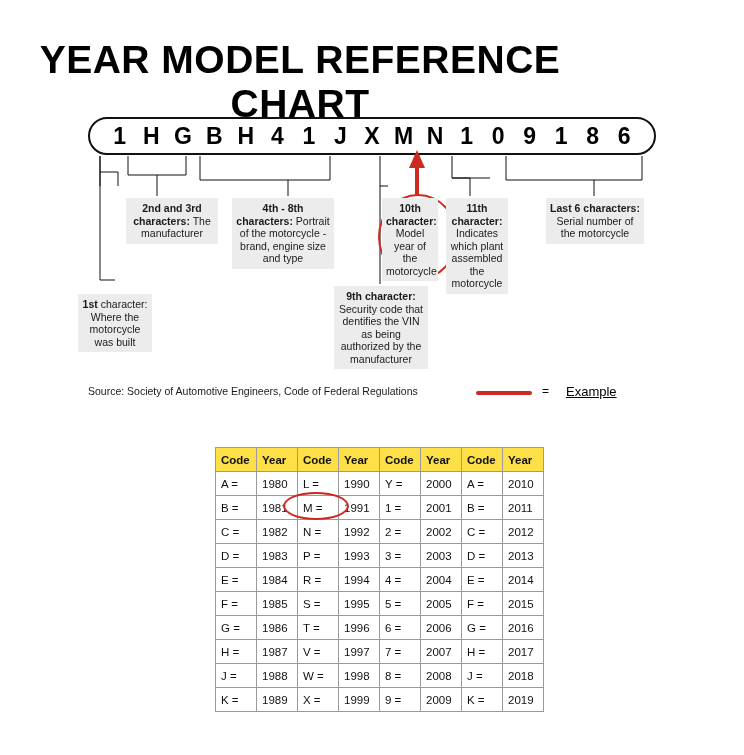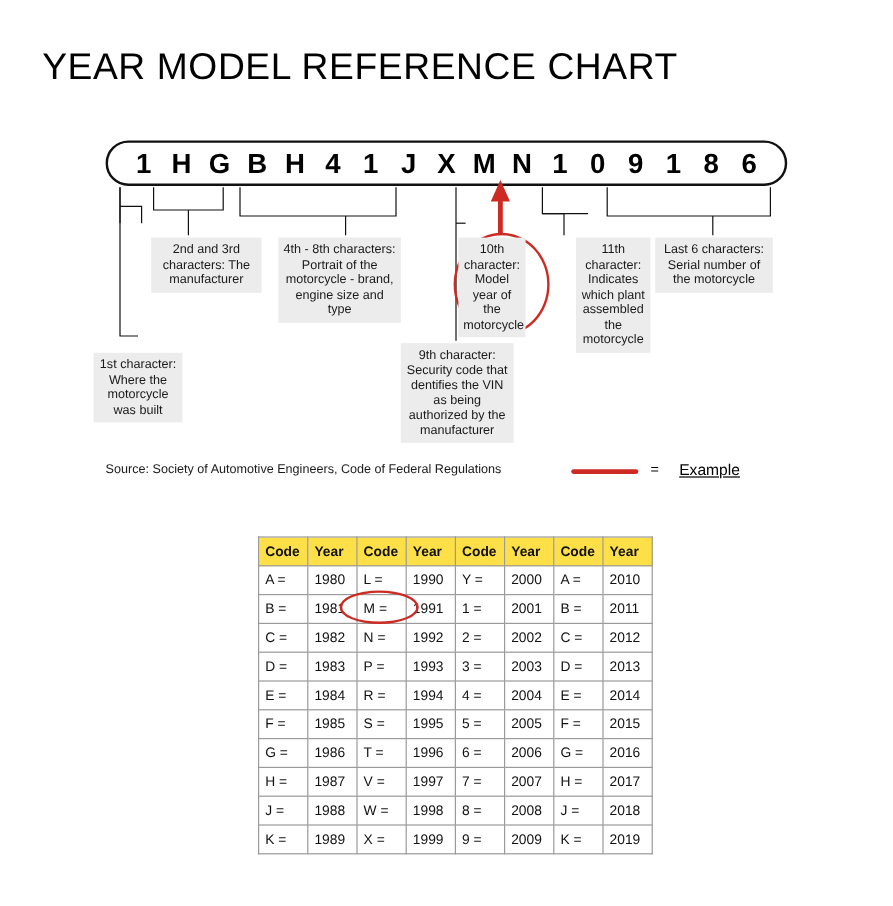--- a/index.html
+++ b/index.html
@@ -15,22 +15,22 @@
     color: #000;
     overflow: hidden;
   }
 
   #title {
     position: absolute;
     top: 38px;
     left: 0;
     width: 600px;
     text-align: center;
-    font-size: 31px;
-    font-weight: normal;
+    font-size: 39px;
+    font-weight: bold;
     letter-spacing: 0.5px;
     color: #000;
   }
 
   
   #vin-capsule {
     position: absolute;
     left: 88px;
     top: 117px;
     width: 568px;
@@ -67,28 +67,28 @@
   .callout {
     position: absolute;
     background: #ececec;
     color: #1a1a1a;
     font-size: 10.5px;
     line-height: 12.5px;
     text-align: center;
     padding: 4px 4px;
     box-sizing: border-box;
   }
-  .callout b { font-weight: normal; }
+  .callout b { font-weight: bold; }
 
   #c-1st     { left: 78px;  top: 294px; width: 74px; }
   #c-2nd3rd  { left: 126px; top: 198px; width: 92px; }
   #c-4th8th  { left: 232px; top: 198px; width: 102px; }
   #c-9th     { left: 334px; top: 286px; width: 94px; }
   #c-10th    { left: 382px; top: 198px; width: 56px; }
-  #c-11th    { left: 480px; top: 198px; width: 62px; }
+  #c-11th    { left: 446px; top: 198px; width: 62px; }
   #c-last6   { left: 546px; top: 198px; width: 98px; }
 
   
   #source {
     position: absolute;
     left: 88px;
     top: 385px;
     font-size: 10.5px;
     color: #1a1a1a;
   }

